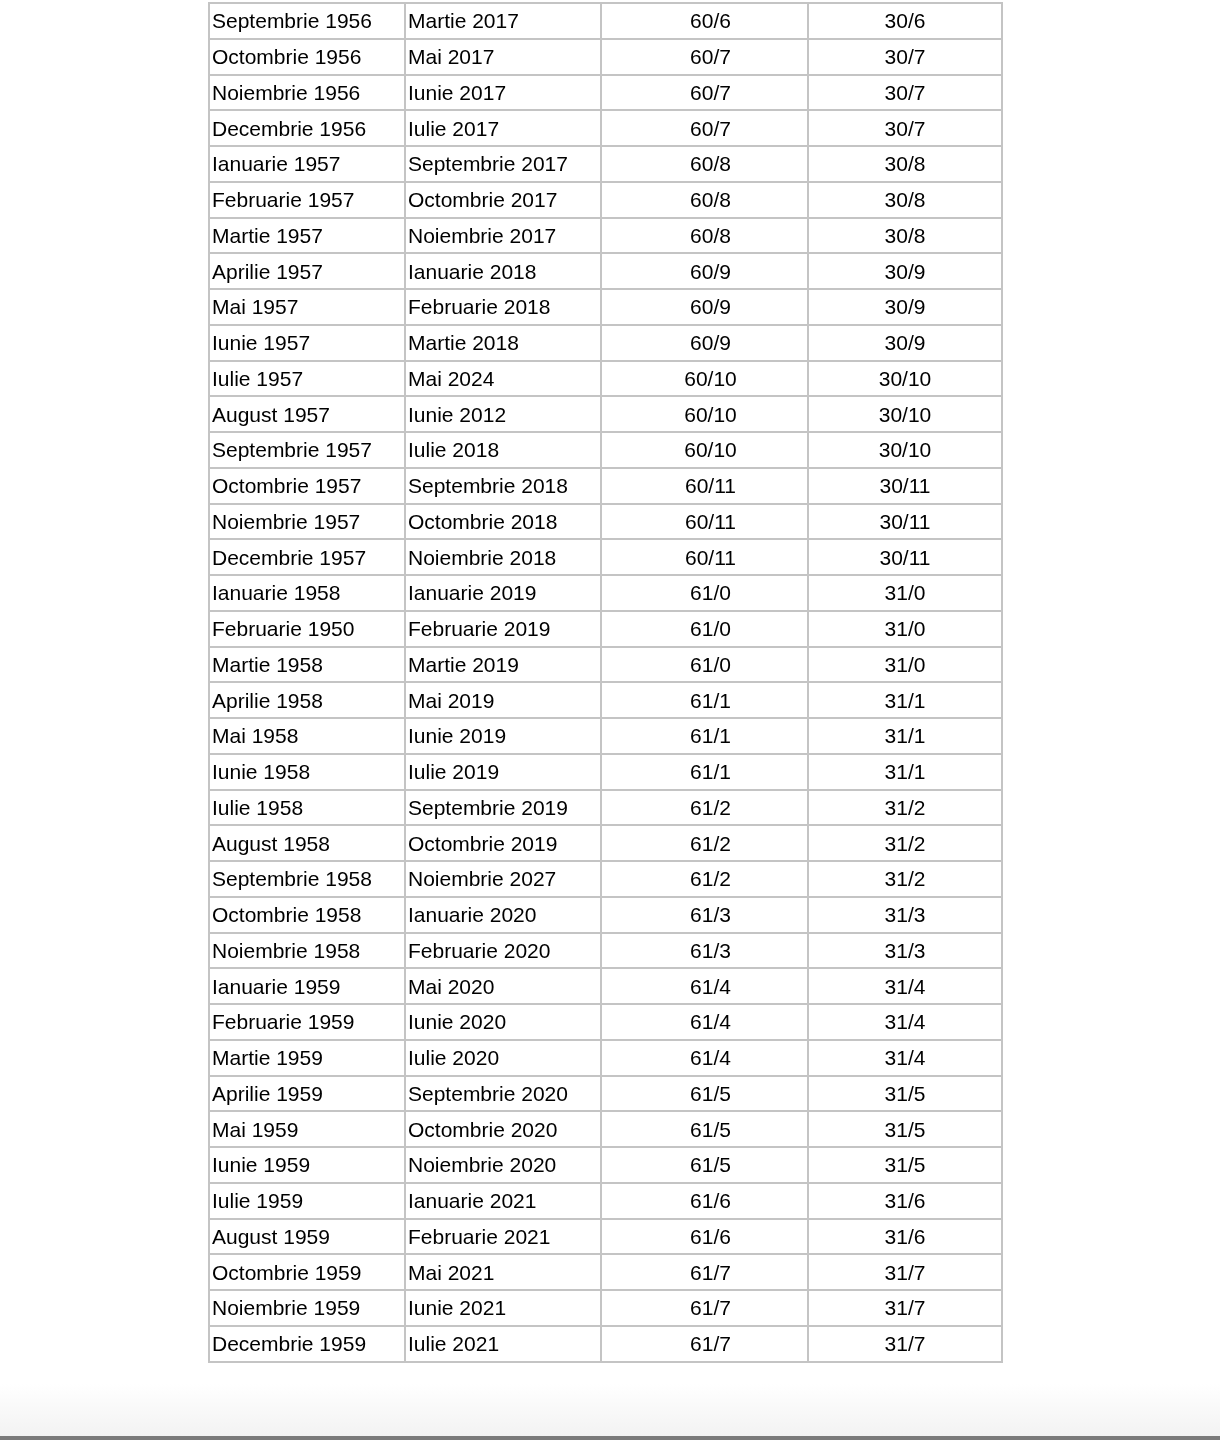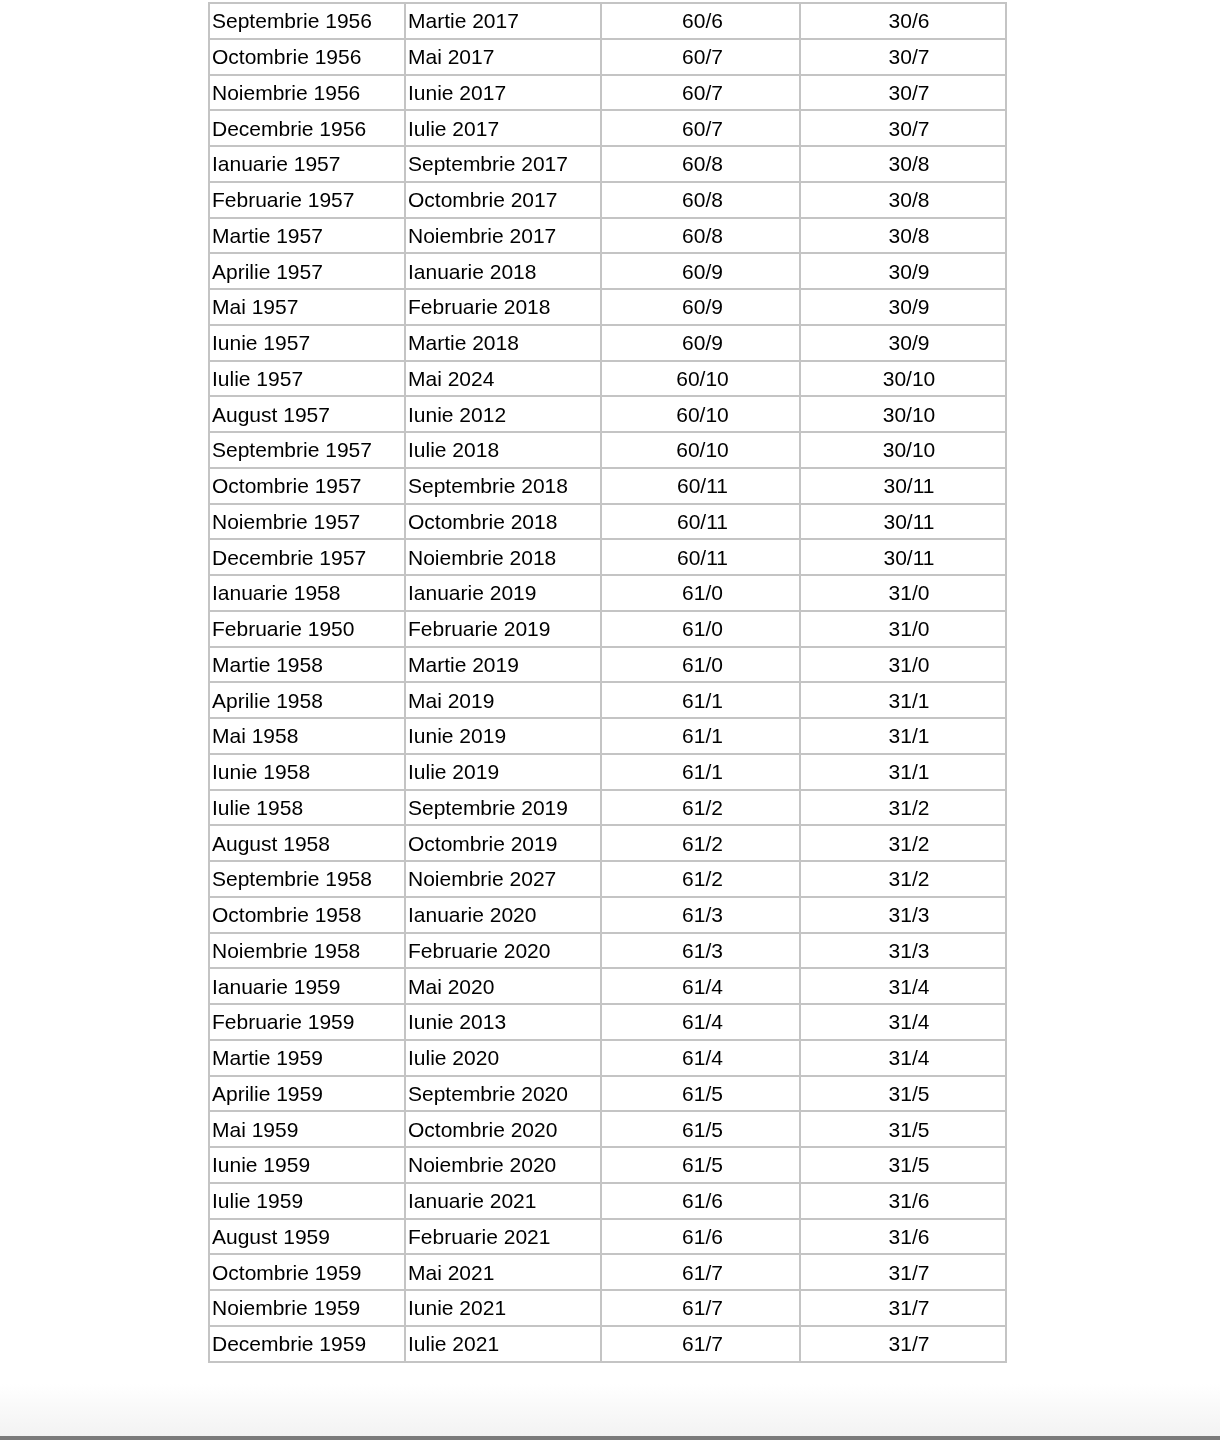--- a/index.html
+++ b/index.html
@@ -37,22 +37,22 @@
       font-size: 21px;
       color: #000000;
       white-space: nowrap;
       overflow: hidden;
       vertical-align: middle;
       box-sizing: content-box;
       line-height: 1;
     }
     table.grid td.c1 { width: 192px; }
     table.grid td.c2 { width: 192px; }
-    table.grid td.c3 { width: 193px; text-align: center; padding-left: 4px; }
-    table.grid td.c4 { width: 192px; text-align: center; padding-left: 12px; }
+    table.grid td.c3 { width: 193px; text-align: center; padding-left: 12px; }
+    table.grid td.c4 { width: 192px; text-align: center; padding-left: 0; }
     .bottom-fade {
       position: absolute;
       left: 0;
       top: 1384px;
       width: 1220px;
       height: 52px;
       background: linear-gradient(to bottom, rgba(250,250,250,0) 0%, rgba(240,240,240,0.85) 100%);
       pointer-events: none;
     }
     .bottom-rule {
@@ -233,21 +233,21 @@
           <td class="c4">31/3</td>
         </tr>
         <tr>
           <td class="c1">Ianuarie 1959</td>
           <td class="c2">Mai 2020</td>
           <td class="c3">61/4</td>
           <td class="c4">31/4</td>
         </tr>
         <tr>
           <td class="c1">Februarie 1959</td>
-          <td class="c2">Iunie 2013</td>
+          <td class="c2">Iunie 2020</td>
           <td class="c3">61/4</td>
           <td class="c4">31/4</td>
         </tr>
         <tr>
           <td class="c1">Martie 1959</td>
           <td class="c2">Iulie 2020</td>
           <td class="c3">61/4</td>
           <td class="c4">31/4</td>
         </tr>
         <tr>

